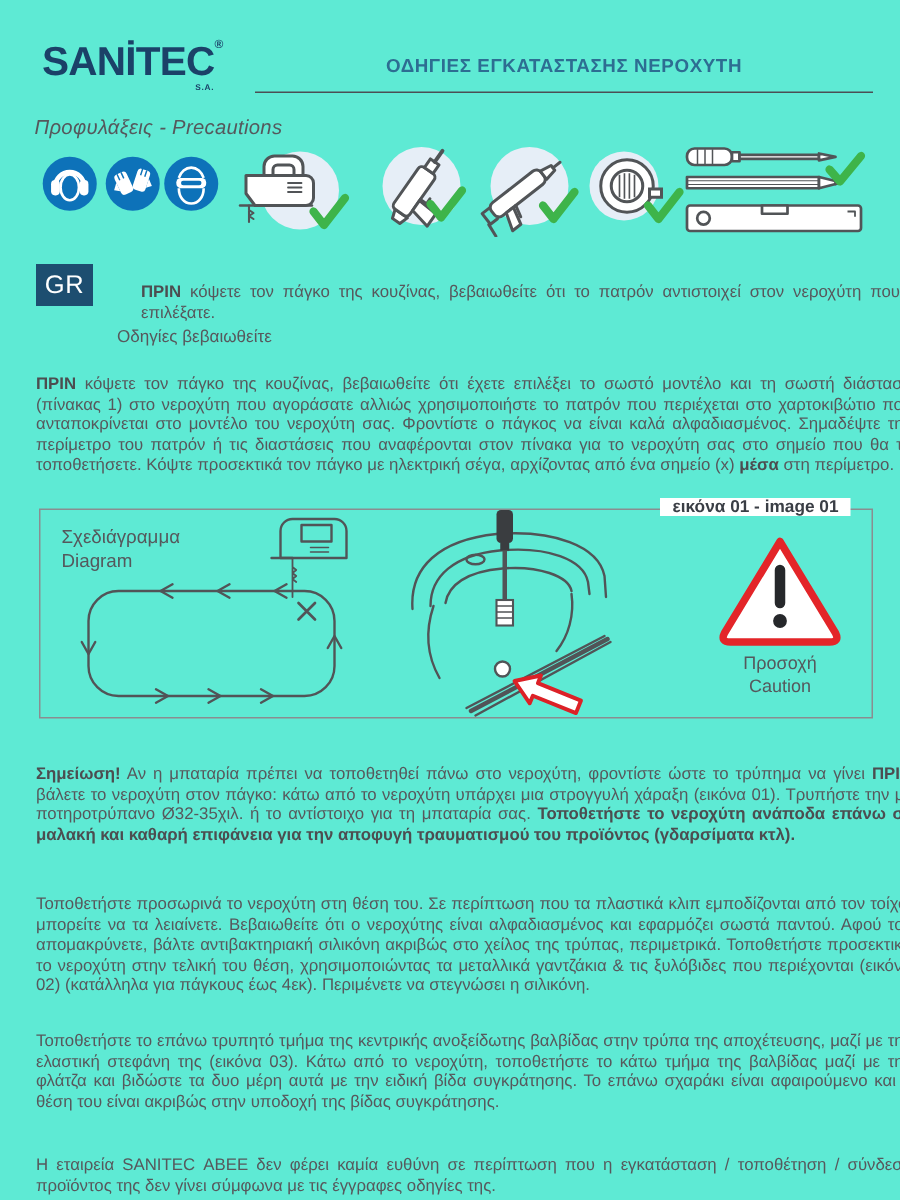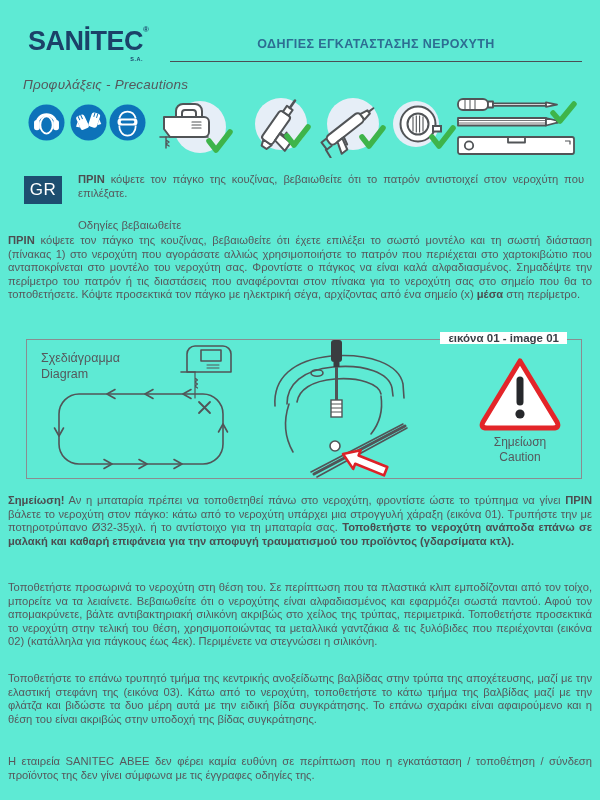--- a/index.html
+++ b/index.html
@@ -10,21 +10,21 @@
   }
   .abs{position:absolute;}
   
   .logo{left:28px;top:26px;font-weight:bold;color:#1b4168;font-size:27px;letter-spacing:-0.5px;line-height:1;}
   .logo .reg{font-size:8px;vertical-align:18px;letter-spacing:0;}
   .logo .sa{position:absolute;right:6px;bottom:-7px;font-size:5.5px;color:#1b4168;letter-spacing:0.5px;}
   .doc-title{left:170px;top:37px;width:412px;text-align:center;font-weight:bold;font-size:12.5px;color:#2d6d92;letter-spacing:0.4px;}
   .title-rule{left:170px;top:61px;width:412px;border-top:1.5px solid #4b4f54;height:0;}
   .section-heading{left:23px;top:77px;font-size:13.5px;color:#55585c;letter-spacing:0.2px;font-style:italic;}
   
-  .body{font-size:11.2px;line-height:13.6px;text-align:justify;color:#57585c;margin:0;}
+  .body{font-size:11.2px;line-height:13.6px;text-align:justify;color:#57585c;margin:16px;}
   .body b{color:#4c4d50;}
   .gr-box{left:24px;top:176px;width:38px;height:28px;background:#1d4e70;color:#fff;
     display:flex;align-items:center;justify-content:center;font-size:17px;letter-spacing:0.5px;}
   .gr-text{left:78px;top:173px;width:506px;}
   .subheading{left:78px;top:219px;font-size:11.4px;}
   .p1{left:8px;top:234px;width:584px;}
   
   .figure{left:26px;top:339px;width:556px;height:140px;border:1.4px solid #8a8d90;box-sizing:border-box;}
   .fig-label{position:absolute;top:-8px;right:14px;background:#fff;padding:0 8px;
     font-weight:bold;font-size:11.5px;color:#3a3e45;}
@@ -233,21 +233,21 @@
       </g>
     </svg>
 
     <div class="caution-block">
       <svg width="90" height="78" viewBox="0 0 90 78" style="margin:0 auto;">
         <path d="M45 7 L82 68 Q85 74 78 74 H12 Q5 74 8 68 Z" fill="#fff" stroke="#e32529" stroke-width="5" stroke-linejoin="round"></path>
         <path d="M45 26 V48" stroke="#26282b" stroke-width="7" stroke-linecap="round"></path>
         <circle cx="45" cy="60" r="4.6" fill="#26282b"></circle>
       </svg>
       <div class="caution-labels">
-        <div>Σημείωση</div>
+        <div>Προσοχή</div>
         <div>Caution</div>
       </div>
     </div>
   </div>
 
   <p class="abs body note"><b>Σημείωση!</b><span> Αν η μπαταρία πρέπει να τοποθετηθεί πάνω στο νεροχύτη, φροντίστε ώστε το τρύπημα να γίνει </span><b>ΠΡΙΝ</b><span> βάλετε το νεροχύτη στον πάγκο: κάτω από το νεροχύτη υπάρχει μια στρογγυλή χάραξη (εικόνα 01). Τρυπήστε την με ποτηροτρύπανο Ø32-35χιλ. ή το αντίστοιχο για τη μπαταρία σας. </span><b>Τοποθετήστε το νεροχύτη ανάποδα επάνω σε μαλακή και καθαρή επιφάνεια για την αποφυγή τραυματισμού του προϊόντος (γδαρσίματα κτλ).</b></p>
 
   <p class="abs body p3">Τοποθετήστε προσωρινά το νεροχύτη στη θέση του. Σε περίπτωση που τα πλαστικά κλιπ εμποδίζονται από τον τοίχο, μπορείτε να τα λειαίνετε. Βεβαιωθείτε ότι ο νεροχύτης είναι αλφαδιασμένος και εφαρμόζει σωστά παντού. Αφού τον απομακρύνετε, βάλτε αντιβακτηριακή σιλικόνη ακριβώς στο χείλος της τρύπας, περιμετρικά. Τοποθετήστε προσεκτικά το νεροχύτη στην τελική του θέση, χρησιμοποιώντας τα μεταλλικά γαντζάκια &amp; τις ξυλόβιδες που περιέχονται (εικόνα 02) (κατάλληλα για πάγκους έως 4εκ). Περιμένετε να στεγνώσει η σιλικόνη.</p>
 
   <p class="abs body p4">Τοποθετήστε το επάνω τρυπητό τμήμα της κεντρικής ανοξείδωτης βαλβίδας στην τρύπα της αποχέτευσης, μαζί με την ελαστική στεφάνη της (εικόνα 03). Κάτω από το νεροχύτη, τοποθετήστε το κάτω τμήμα της βαλβίδας μαζί με την φλάτζα και βιδώστε τα δυο μέρη αυτά με την ειδική βίδα συγκράτησης. Το επάνω σχαράκι είναι αφαιρούμενο και η θέση του είναι ακριβώς στην υποδοχή της βίδας συγκράτησης.</p>

